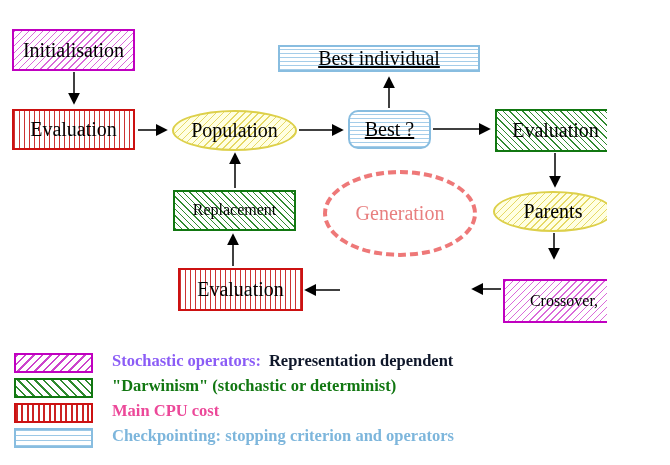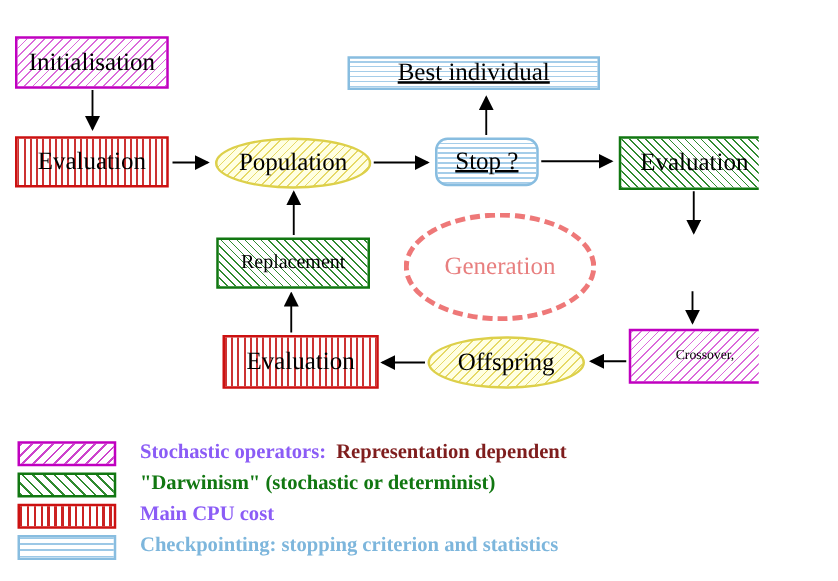--- a/index.html
+++ b/index.html
@@ -42,29 +42,29 @@
   
   #arrows { position:absolute; left:0; top:0; pointer-events:none; }
   
   .legend-row { position:absolute; left:14px; height:20px; }
   .legend-swatch { position:absolute; left:0; top:0; width:79px; height:20px; box-sizing:border-box; }
   .legend-text {
     position:absolute; left:98px; top:-2px; font-size:16.5px; font-weight:bold;
     white-space:nowrap; font-family:"Liberation Serif", serif;
   }
   .lg-magenta { color:#8b5cf6; }
-  .lg-gold { color:#7f1d1d; margin-left:8px; }
+  .lg-gold { color:#0f172a; margin-left:8px; }
   .lg-green { color:#117711; }
-  .lg-red { color:#8b5cf6; }
+  .lg-red { color:#ec4899; }
   .lg-cyan { color:#7db6dc; }
   .sw-magenta { border:2px solid #c000c0; background:repeating-linear-gradient(135deg,#cc44cc 0 1.5px,#ffffff 1.5px 6px); }
   .sw-green   { border:2px solid #117711; background:repeating-linear-gradient(45deg,#2f8a2f 0 1.5px,#ffffff 1.5px 6px); }
   .sw-red     { border:2px solid #cc1111; background:repeating-linear-gradient(90deg,#cc2222 0 2px,#ffffff 2px 5.5px); }
   .sw-cyan    { border:2px solid #88bde0; background:repeating-linear-gradient(0deg,#9cc8e6 0 1.5px,#ffffff 1.5px 5px); }
-  .two-line { white-space:normal; font-size:11px; line-height:1.25; }
+  .two-line { white-space:normal; font-size:16px; line-height:1.25;margin-top:16px; }
   .small-label { font-size:16px; }
 </style>
 </head>
 <body>
 
 <div id="canvas">
 
   <svg id="arrows" width="670" height="465">
     <defs>
       <marker id="ah" viewBox="0 0 10 10" refX="8.5" refY="5" markerWidth="8" markerHeight="8" orient="auto-start-reverse">
@@ -87,32 +87,32 @@
   </svg>
 
   <div class="node magenta-hatch" style="left:12px;top:29px;width:123px;height:42px;">Initialisation</div>
 
   <div class="node red-stripes" style="left:12px;top:109px;width:123px;height:41px;">Evaluation</div>
 
   <div class="node yellow-ellipse" style="left:172px;top:110px;width:125px;height:41px;">Population</div>
 
   <div class="node cyan-stripes" style="left:278px;top:45px;width:202px;height:27px;">Best individual</div>
 
-  <div class="node cyan-stripes rounded" style="left:348px;top:110px;width:83px;height:39px;">Stop ?</div>
+  <div class="node cyan-stripes rounded" style="left:348px;top:110px;width:83px;height:39px;">Best ?</div>
 
   <div class="node green-hatch" style="left:495px;top:109px;width:121px;height:43px;">Evaluation</div>
 
+  <div class="node yellow-ellipse" style="left:493px;top:191px;width:120px;height:41px;">Parents</div>
 
   <div class="node magenta-hatch two-line" style="left:503px;top:263px;width:122px;height:44px;">
     <div>
       <div>Crossover,</div>
     </div>
   </div>
 
-  <div class="node yellow-ellipse" style="left:342px;top:269px;width:126px;height:42px;">Offspring</div>
 
   <div class="node red-stripes" style="left:178px;top:268px;width:125px;height:43px;">Evaluation</div>
 
   <div class="node green-hatch small-label" style="left:173px;top:190px;width:123px;height:41px;">Replacement</div>
 
   <div class="node dashed-ellipse" style="left:323px;top:170px;width:154px;height:87px;">Generation</div>
 
   <div class="legend-row" style="top:353px;">
     <div class="legend-swatch sw-magenta"></div>
     <div class="legend-text">
@@ -125,16 +125,16 @@
     <div class="legend-text lg-green">"Darwinism" (stochastic or determinist)</div>
   </div>
 
   <div class="legend-row" style="top:403px;">
     <div class="legend-swatch sw-red"></div>
     <div class="legend-text lg-red">Main CPU cost</div>
   </div>
 
   <div class="legend-row" style="top:428px;">
     <div class="legend-swatch sw-cyan"></div>
-    <div class="legend-text lg-cyan">Checkpointing: stopping criterion and statistics</div>
+    <div class="legend-text lg-cyan">Checkpointing: stopping criterion and operators</div>
   </div>
 
 </div>
 
 </body></html>

